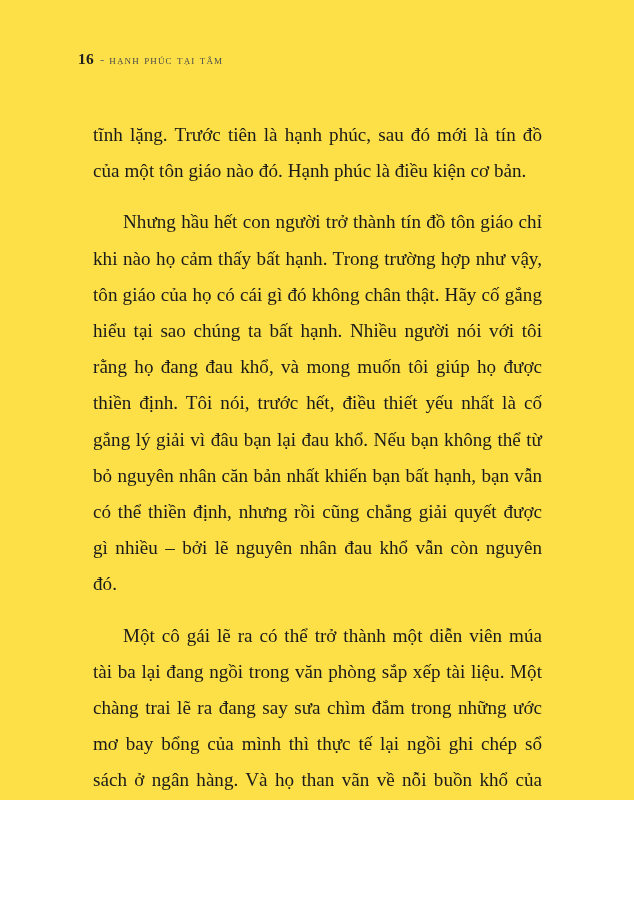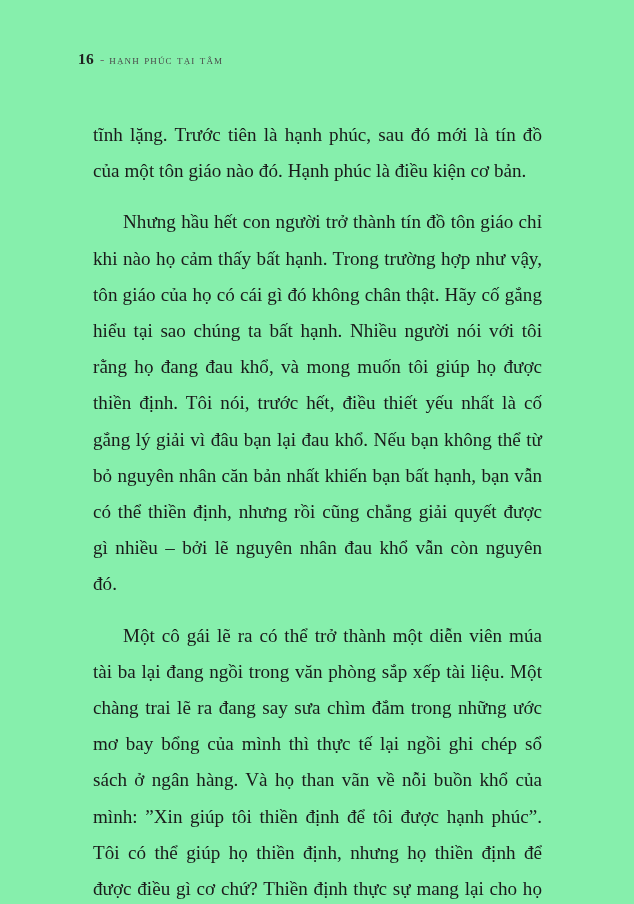--- a/index.html
+++ b/index.html
@@ -3,22 +3,22 @@
 <meta charset="utf-8">
 <style>
   html, body {
     margin: 0;
     padding: 0;
     background: #ffffff;
   }
   .page {
     position: relative;
     width: 634px;
-    height: 904px;
-    background: #86efac;
+    height: 800px;
+    background: #fde047;
     overflow: hidden;
     font-family: "Liberation Serif", "DejaVu Serif", serif;
     color: #1a1a1a;
   }
   
   .running-header {
     position: absolute;
     left: 78px;
     top: 50px;
     display: flex;

